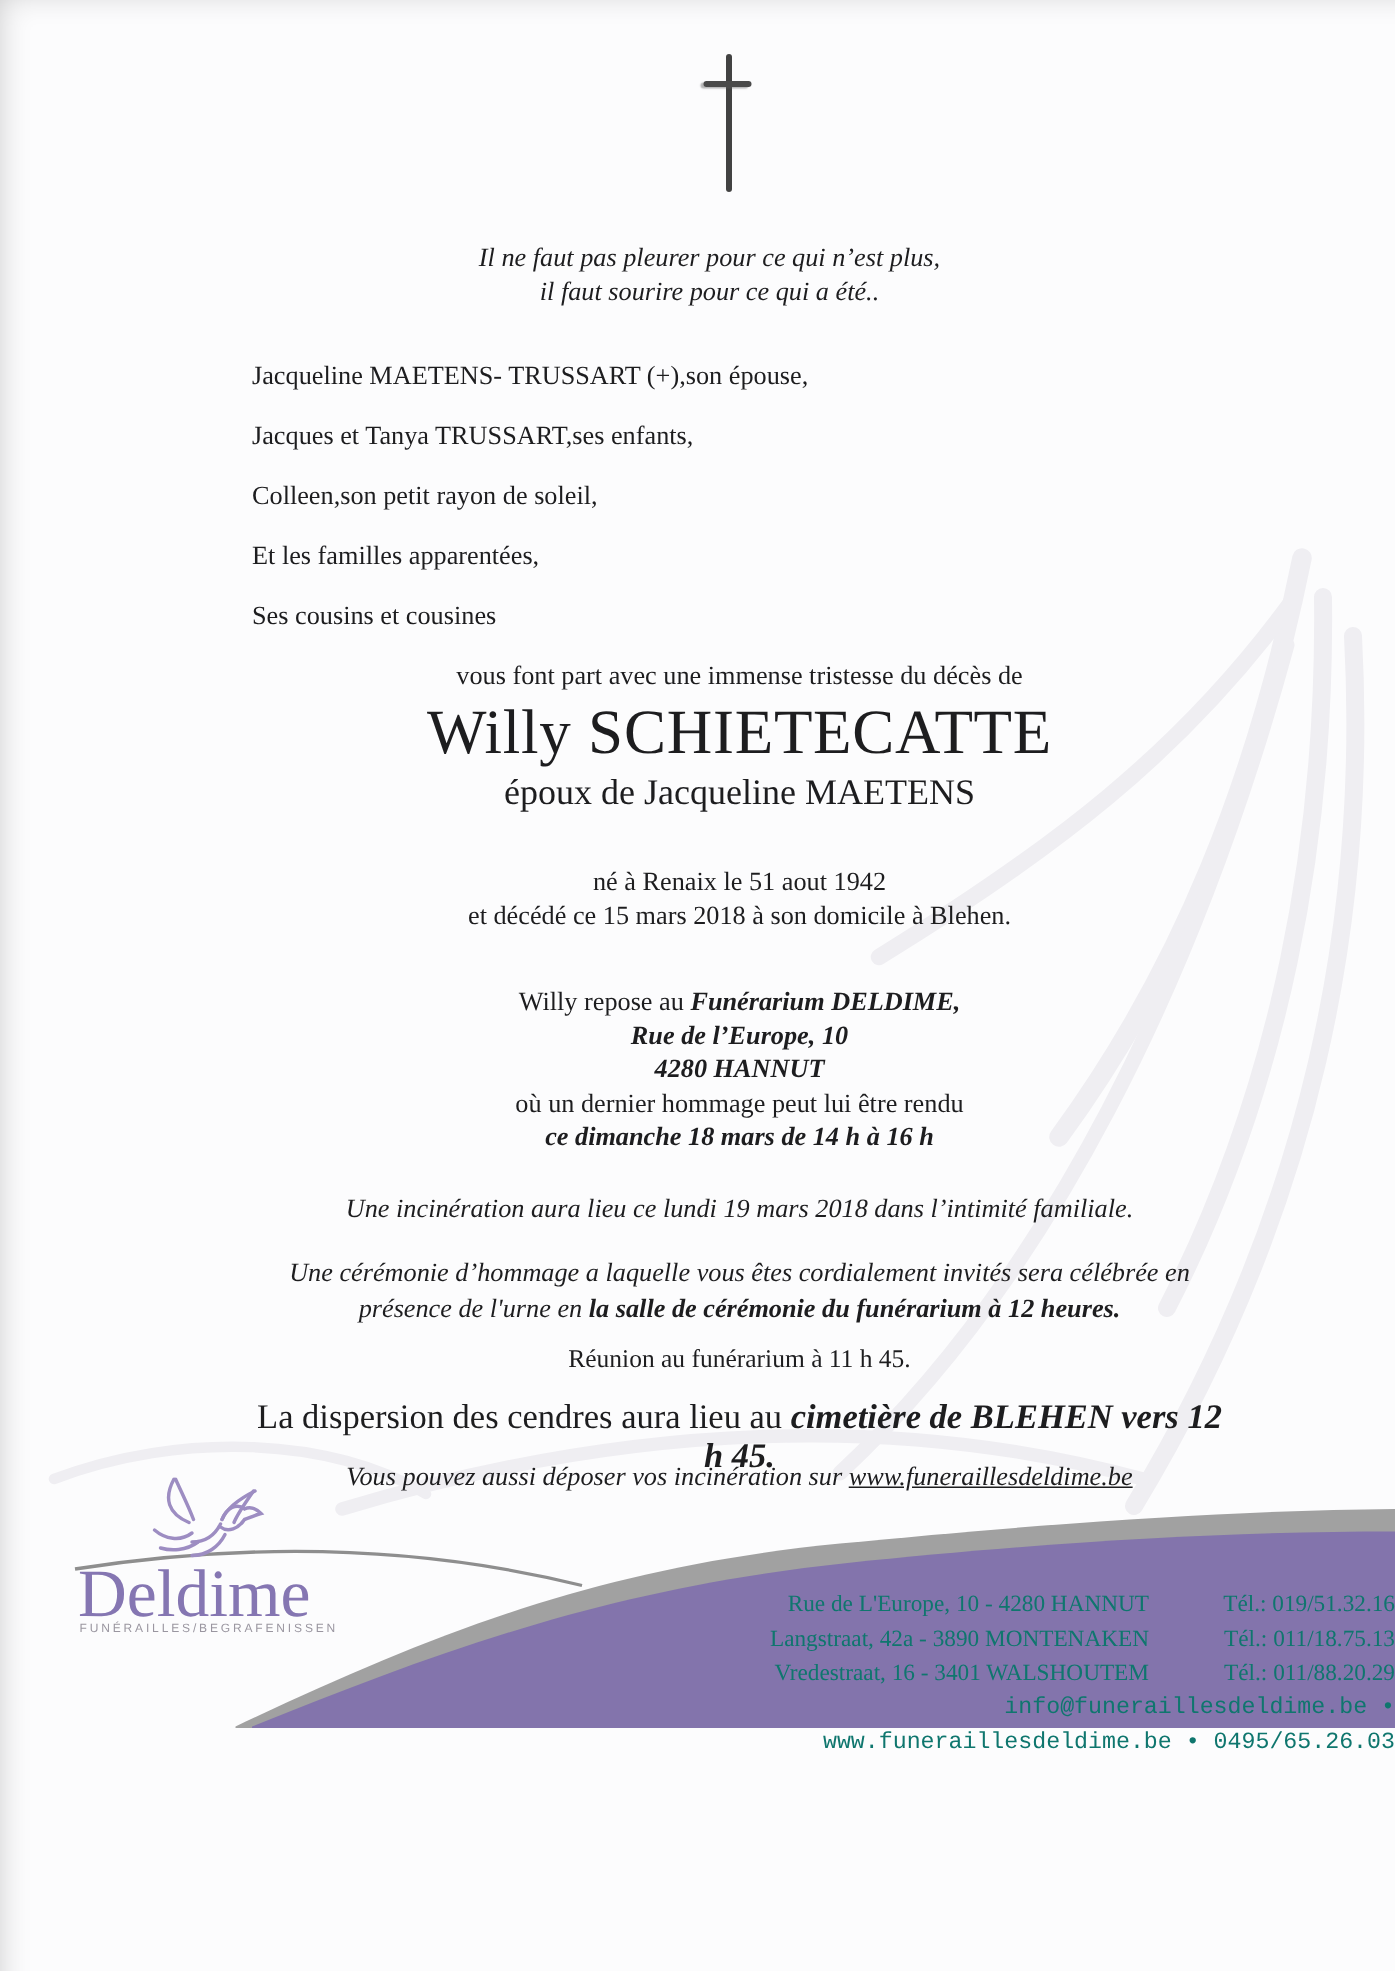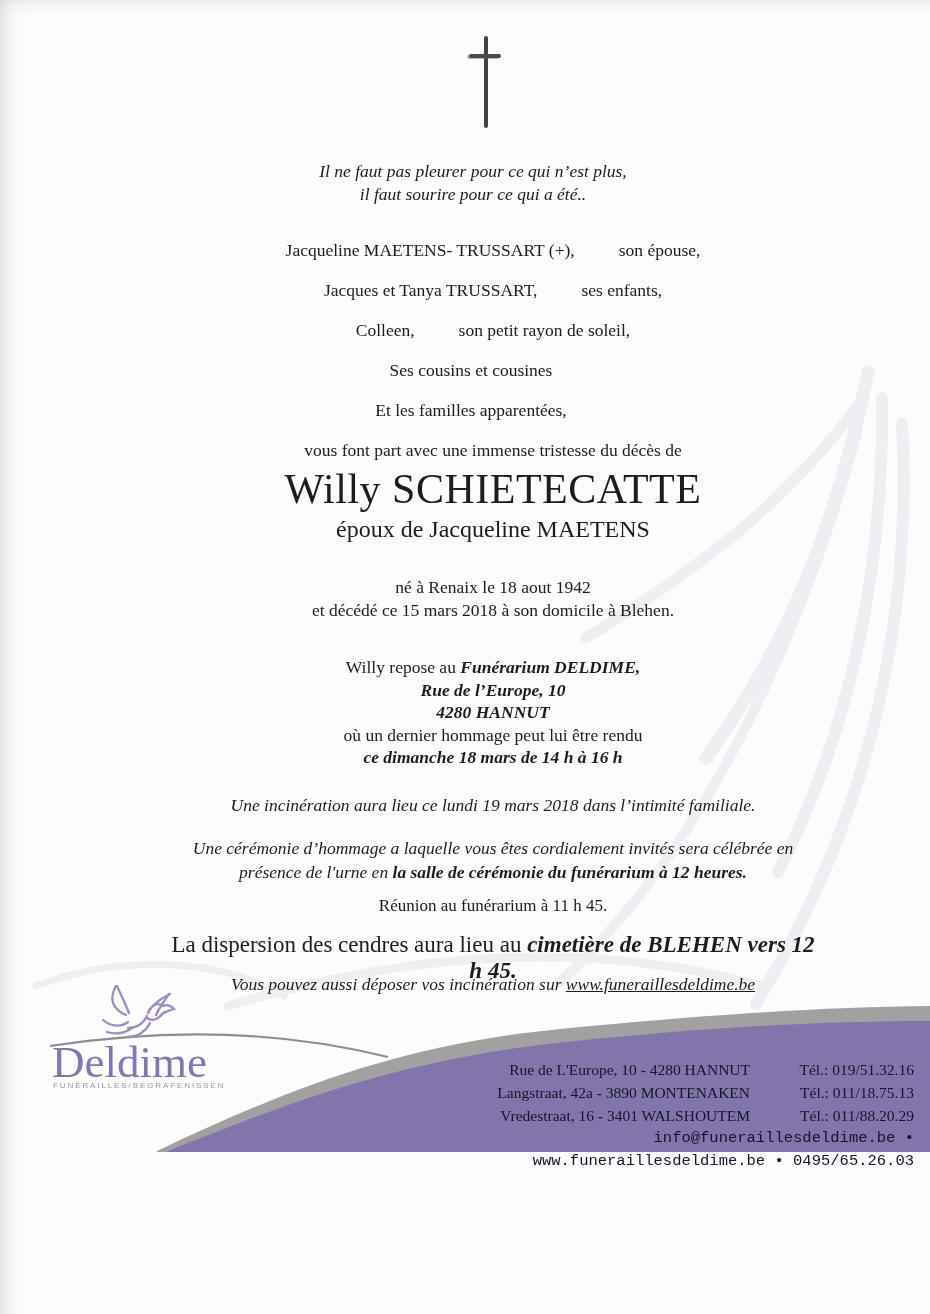--- a/index.html
+++ b/index.html
@@ -18,38 +18,38 @@
   .wm{position:absolute;left:0;top:0;z-index:0;}
   
   .cross{left:469px;top:36px;width:34px;height:94px;z-index:2;}
   .cross .v{position:absolute;left:15px;top:0;width:4px;height:92px;background:#424242;border-radius:2px;}
   .cross .h{position:absolute;left:0;top:18px;width:32px;height:4px;background:#4a4a4a;border-radius:2px;box-shadow:-2px 1px 1px rgba(90,90,90,.45);}
   
   .epigraph{left:0;top:160px;width:946px;text-align:center;font-style:italic;font-size:17.5px;line-height:22.5px;z-index:2;}
   
   .main{left:168px;width:650px;z-index:2;}
   .family{top:240px;}
-  .family .row{display:flex;justify-content:center;height:40px;font-size:17.5px;gap:44px;}
+  .family .row{display:flex;justify-content:flex-start;height:40px;font-size:17.5px;}
   .intro{top:440px;text-align:center;font-size:17.5px;}
   .name{top:465px;text-align:center;font-size:42px;letter-spacing:.5px;}
   .subname{top:516px;text-align:center;font-size:24px;}
   .dates{top:576px;text-align:center;font-size:17.5px;line-height:23px;}
   .repose{top:656px;text-align:center;font-size:17.5px;line-height:22.5px;}
   .bi{font-weight:bold;font-style:italic;}
   .incineration{top:795px;text-align:center;font-style:italic;font-size:17.5px;}
   .tribute{top:836px;text-align:center;font-style:italic;font-size:17.5px;line-height:24px;}
   .reunion{top:896px;text-align:center;font-size:17px;font-family:Liberation Serif, serif;}
   .dispersion{top:932px;text-align:center;font-size:23px;}
   .condolences{top:974px;text-align:center;font-style:italic;font-size:17.5px;}
   .condolences .url{text-decoration:underline;}
   
   .bandsvg{position:absolute;left:0;top:985px;z-index:1;}
   .logoname{left:52px;top:1040px;font-size:45px;line-height:45px;color:#8576b2;z-index:2;letter-spacing:0;}
   .tagline{left:53px;top:1081px;font-size:8px;letter-spacing:1.9px;color:#9a96a0;z-index:2;font-family:"Liberation Sans","DejaVu Sans",sans-serif;}
-  .contact{right:16px;top:1058px;width:480px;z-index:2;color:#0f172a;font-size:15.5px;line-height:23px;text-align:right;}
+  .contact{right:0;top:1058px;width:480px;z-index:2;color:#0f766e;font-size:15.5px;line-height:23px;text-align:right;}
   .contact .row{display:flex;justify-content:flex-end;gap:14px;}
   .contact .addr{flex:1;text-align:right;}
   .contact .tel{width:122px;text-align:right;margin-left:28px;}
   .contact .bottomline{margin-top:0;font-family:Liberation Mono, monospace;}
 </style>
 </head>
 <body>
 
 <div class="page">
 
@@ -82,34 +82,34 @@
     </div>
     <div class="row">
       <span>Jacques et Tanya TRUSSART,</span>
       <span>ses enfants,</span>
     </div>
     <div class="row">
       <span>Colleen,</span>
       <span>son petit rayon de soleil,</span>
     </div>
     <div class="row">
-      <span>Ses cousins et cousines</span>
+      <span>Et les familles apparentées,</span>
       <span></span>
     </div>
     <div class="row">
-      <span>Et les familles apparentées,</span>
+      <span>Ses cousins et cousines</span>
       <span></span>
     </div>
   </div>
 
   <div class="abs main name">Willy SCHIETECATTE</div>
   <div class="abs main intro">vous font part avec une immense tristesse du décès de</div>
   <div class="abs main subname">époux de Jacqueline MAETENS</div>
   <div class="abs main dates">
-    <div>né à Renaix le 18 aout 1942</div>
+    <div>né à Renaix le 51 aout 1942</div>
     <div>et décédé ce 15 mars 2018 à son domicile à Blehen.</div>
   </div>
 
   <div class="abs main repose">
     <div><span>Willy repose au </span><span class="bi">Funérarium DELDIME,</span></div>
     <div class="bi">Rue de l’Europe, 10</div>
     <div class="bi">4280 HANNUT</div>
     <div>où un dernier hommage peut lui être rendu</div>
     <div class="bi">ce dimanche 18 mars de 14 h à 16 h</div>
   </div>

